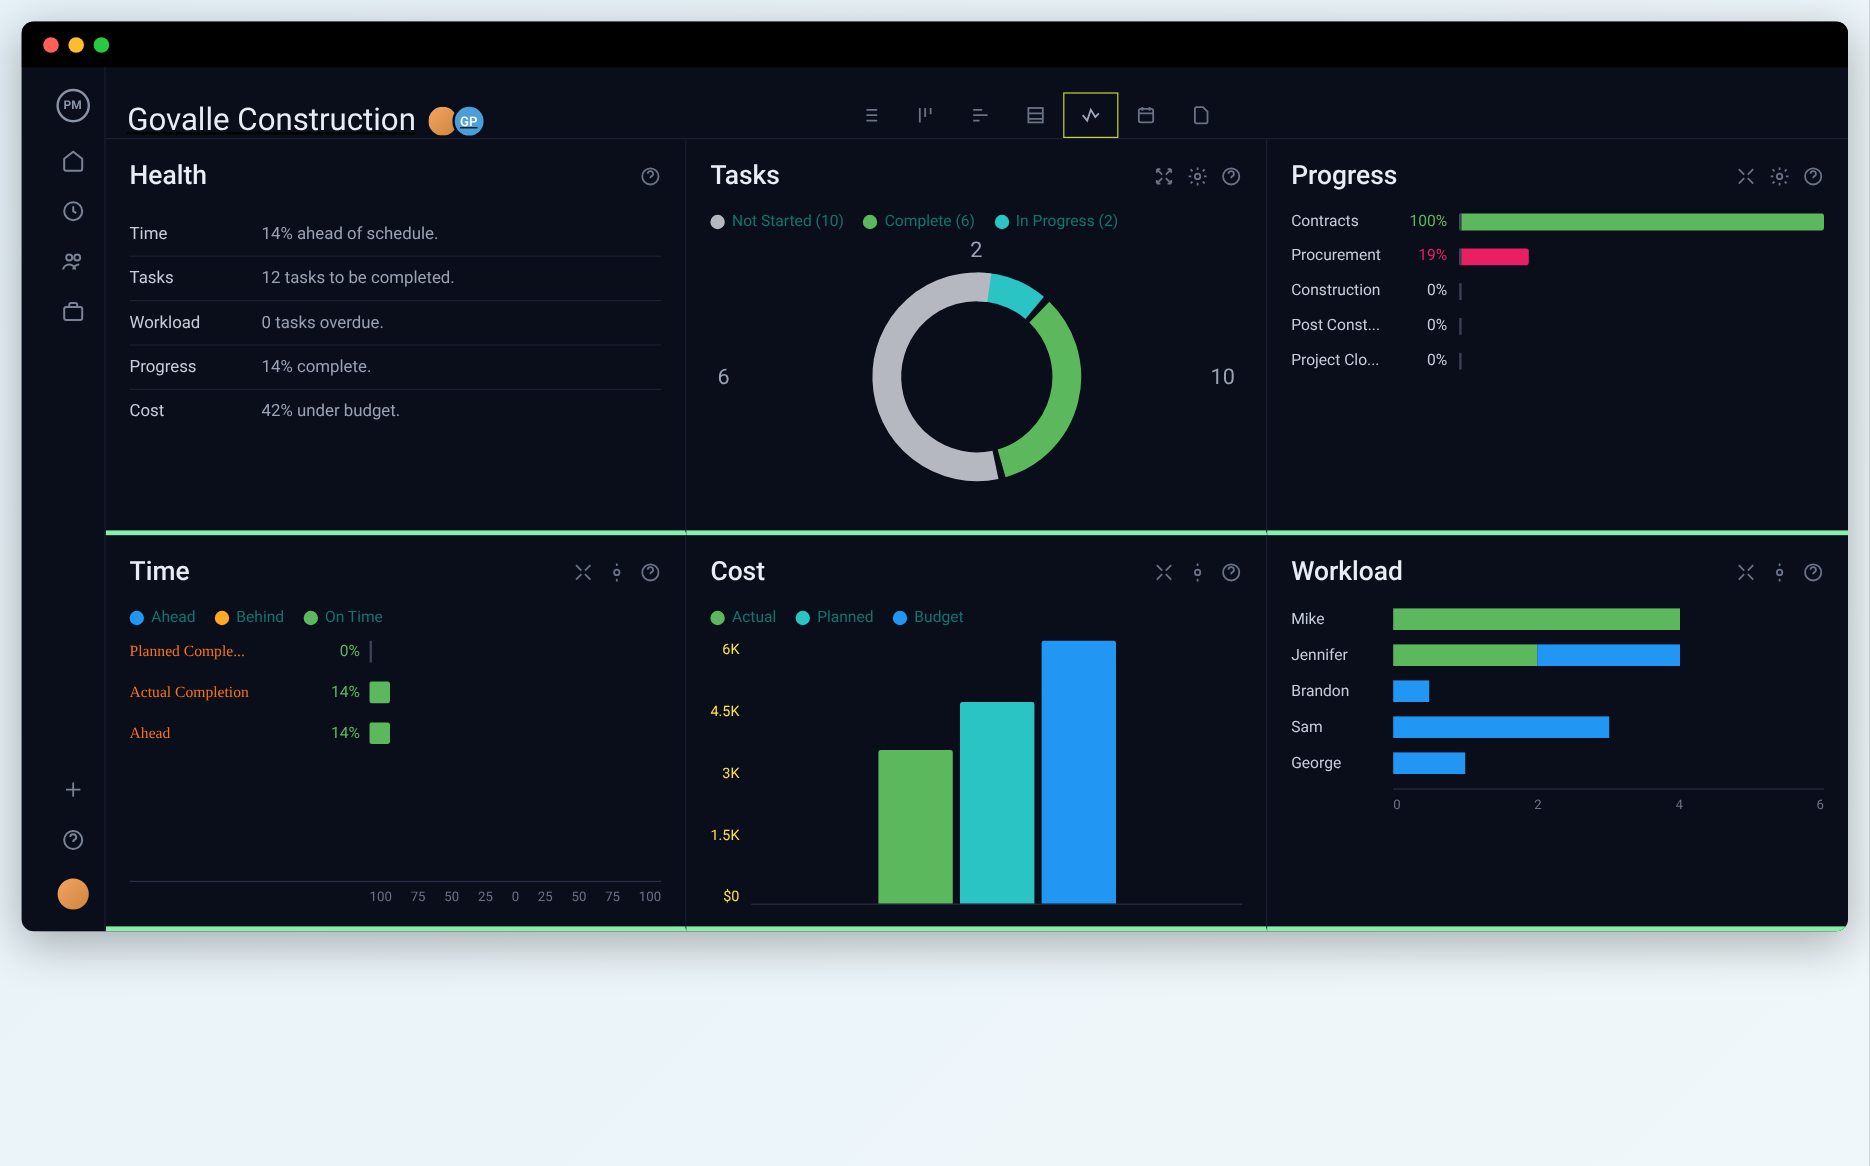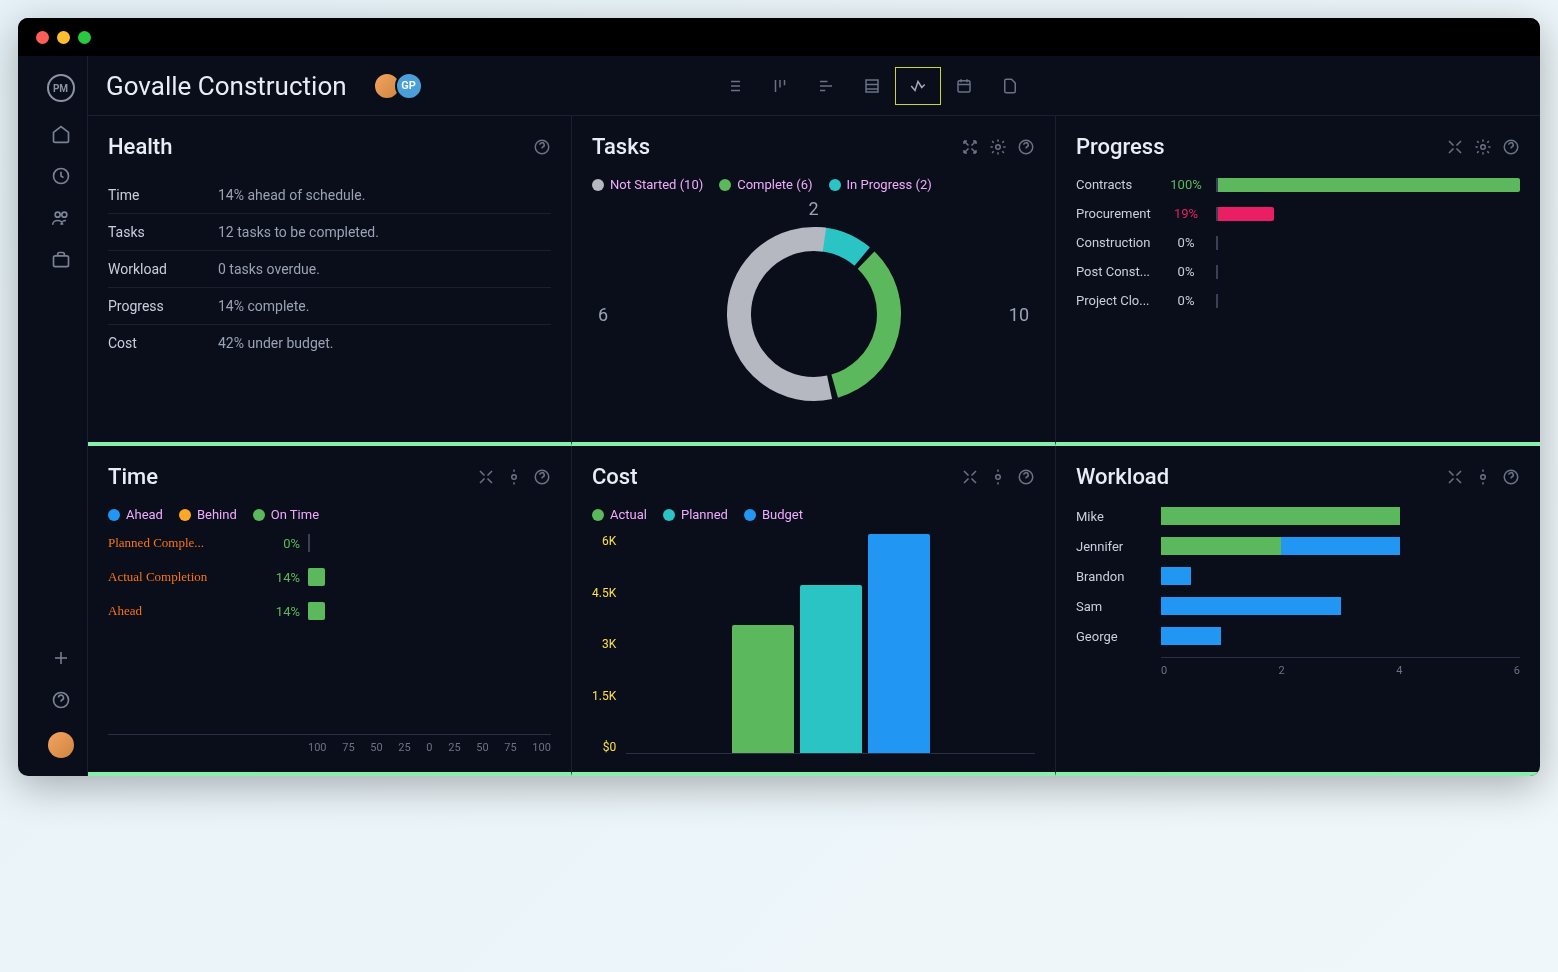--- a/index.html
+++ b/index.html
@@ -57,23 +57,24 @@
   background: linear-gradient(135deg, #f4a460, #cd853f);
   margin-top: auto;
 }
 
 .main { flex: 1; display: flex; flex-direction: column; }
 
 .header {
   height: 60px;
   border-bottom: 1px solid #1a2030;
   display: flex;
-  align-items: center;
+  align-items: flex-end;
   padding: 0 18px;
-  gap: 26px;
+  gap: 8px;
+  text-decoration: underline;
 }
 .header-title {
   color: #e8ecf4;
   font-size: 26px;
   font-weight: 400;
 }
 .avatar-group { display: flex; }
 .av {
   width: 28px; height: 28px; border-radius: 50%; border: 2px solid #0a0e1a;
   margin-left: -6px; display: flex; align-items: center; justify-content: center;
@@ -114,30 +115,30 @@
 .ca-icon { width: 18px; height: 18px; color: #6a7285; cursor: pointer; }
 
 .health-row {
   display: flex; padding: 10px 0; border-bottom: 1px solid #1a2030;
   font-size: 14px;
 }
 .health-row:last-child { border-bottom: none; }
 .health-label { width: 110px; color: #c8cedc; }
 .health-val { color: #9aa2b5; }
 
-.legend { display: flex; gap: 16px; font-size: 13px; color: #f0abfc; margin-bottom: 12px; flex-wrap: wrap; }
+.legend { display: flex; gap: 16px; font-size: 13px; color: #0f766e; margin-bottom: 12px; flex-wrap: wrap; }
 .legend-item { display: flex; align-items: center; gap: 6px; }
 .legend-dot { width: 12px; height: 12px; border-radius: 50%; }
 
 .donut-wrap { display: flex; align-items: center; justify-content: center; flex: 1; position: relative; }
 .donut-label { position: absolute; font-size: 18px; color: #9aa2b5; }
 
 .prog-row { display: flex; align-items: center; margin-bottom: 14px; font-size: 13px; }
 .prog-name { width: 90px; color: #c8cedc; white-space: nowrap; overflow: hidden; text-overflow: ellipsis; }
-.prog-pct { width: 50px; text-align: center; padding-right: 10px; }
+.prog-pct { width: 50px; text-align: right; padding-right: 10px; }
 .prog-bar-track { flex: 1; height: 14px; position: relative; }
 .prog-bar { height: 100%; border-radius: 2px; }
 .prog-bar-track::before { content:''; position:absolute; left:0; height:100%; width:2px; background:#3a4055; }
 
 .time-body { flex: 1; display: flex; flex-direction: column; }
 .time-rows { margin-bottom: 10px; }
 .time-row { display: flex; align-items: center; margin-bottom: 16px; font-size: 13px; }
 .time-name { width: 150px; color: #f97316; white-space: nowrap; overflow: hidden; text-overflow: ellipsis; font-family: Liberation Serif, serif; }
 .time-pct { width: 50px; text-align: right; color: #5cb85c; padding-right: 8px; }
 .time-bar-area { flex: 1; position: relative; height: 18px; }

